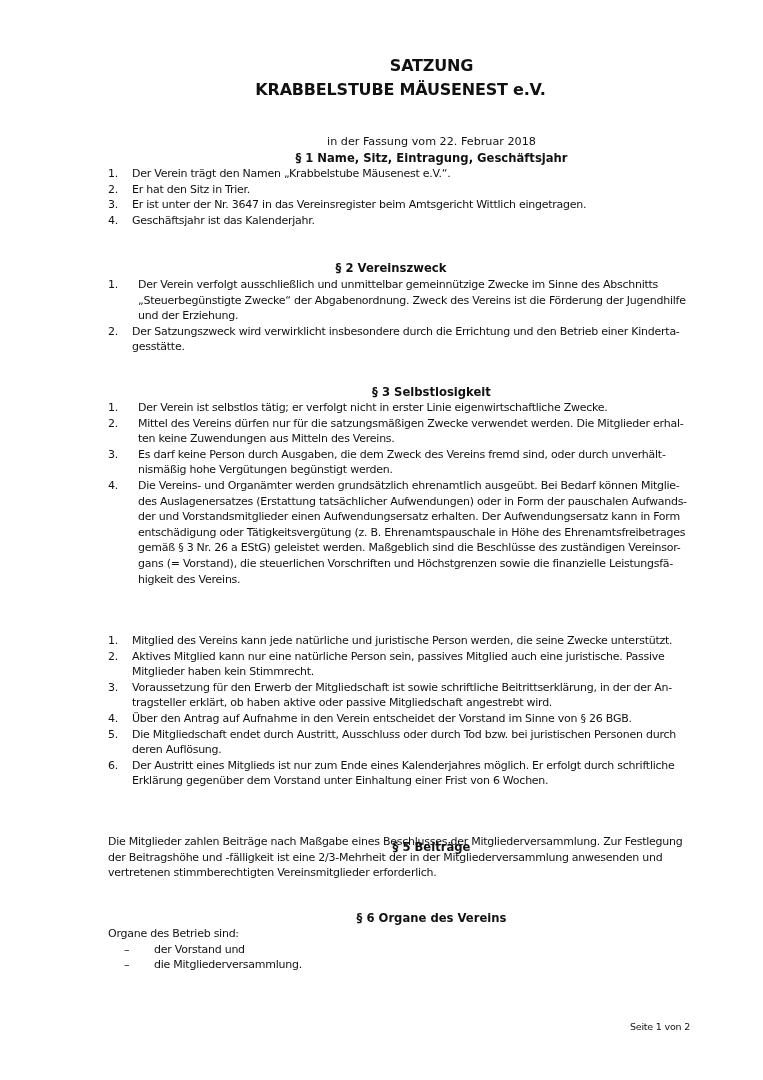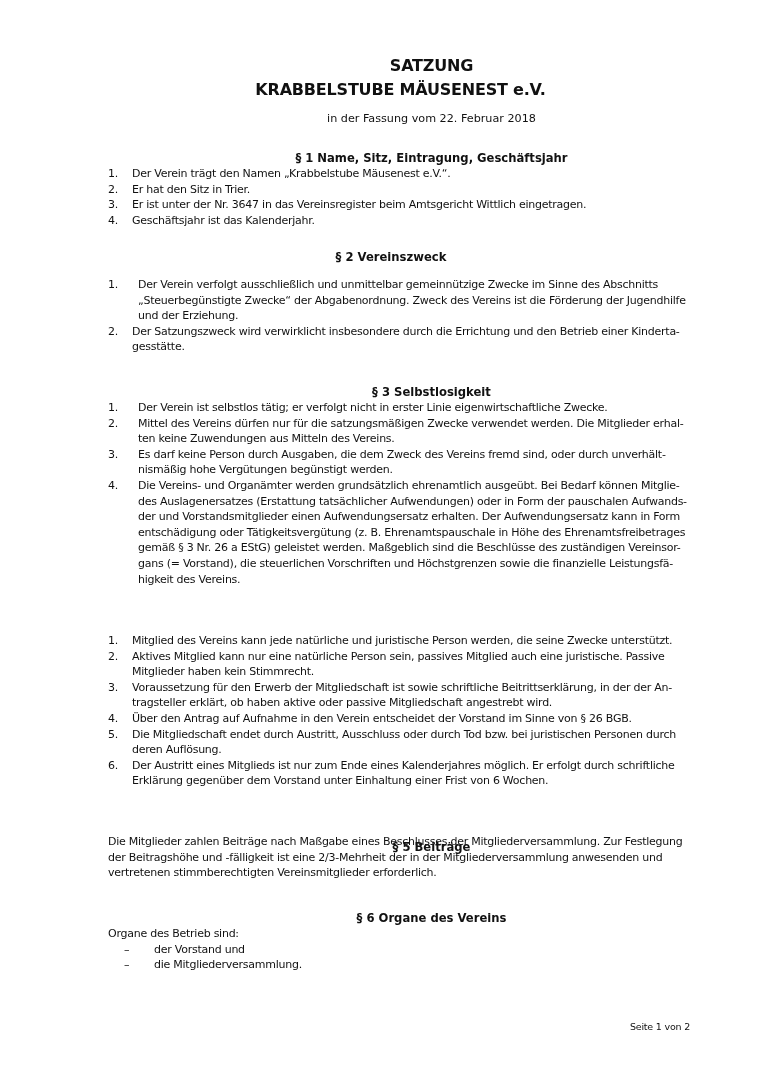--- a/index.html
+++ b/index.html
@@ -21,21 +21,21 @@
     .dash-item { display: flex; }
     .dash { width: 30px; padding-left: 16px; flex: none; }
     .footer { position: absolute; right: 73px; top: 1021px; font-size: 9.5px; letter-spacing: -0.2px; }
   </style>
 </head>
 <body>
 
 <div class="page">
   <div class="title" style="top:56px;">SATZUNG</div>
   <div class="title" style="top:80px;padding-left:38px;">KRABBELSTUBE MÄUSENEST e.V.</div>
-  <div class="sub" style="top:112px;">in der Fassung vom 22. Februar 2018</div>
+  <div class="sub" style="top:135px;">in der Fassung vom 22. Februar 2018</div>
 
   <div class="heading" style="top:151px;">§ 1 Name, Sitz, Eintragung, Geschäftsjahr</div>
   <div class="list" style="top:166px;">
     <div class="item">
         <span class="num">1.</span>
         <span class="txt">
           <span class="line">Der Verein trägt den Namen „Krabbelstube Mäusenest e.V.“.</span>
         </span>
       </div>
     <div class="item">
@@ -51,21 +51,21 @@
         </span>
       </div>
     <div class="item">
         <span class="num">4.</span>
         <span class="txt">
           <span class="line">Geschäftsjahr ist das Kalenderjahr.</span>
         </span>
       </div>
   </div>
 
-  <div class="heading" style="top:250px;padding-left:19px;">§ 2 Vereinszweck</div>
+  <div class="heading" style="top:261px;padding-left:19px;">§ 2 Vereinszweck</div>
   <div class="list" style="top:277px;">
     <div class="item">
         <span class="num wide">1.</span>
         <span class="txt">
           <span class="line">Der Verein verfolgt ausschließlich und unmittelbar gemeinnützige Zwecke im Sinne des Abschnitts</span>
           <span class="line">„Steuerbegünstigte Zwecke“ der Abgabenordnung. Zweck des Vereins ist die Förderung der Jugendhilfe</span>
           <span class="line">und der Erziehung.</span>
         </span>
       </div>
     <div class="item">

